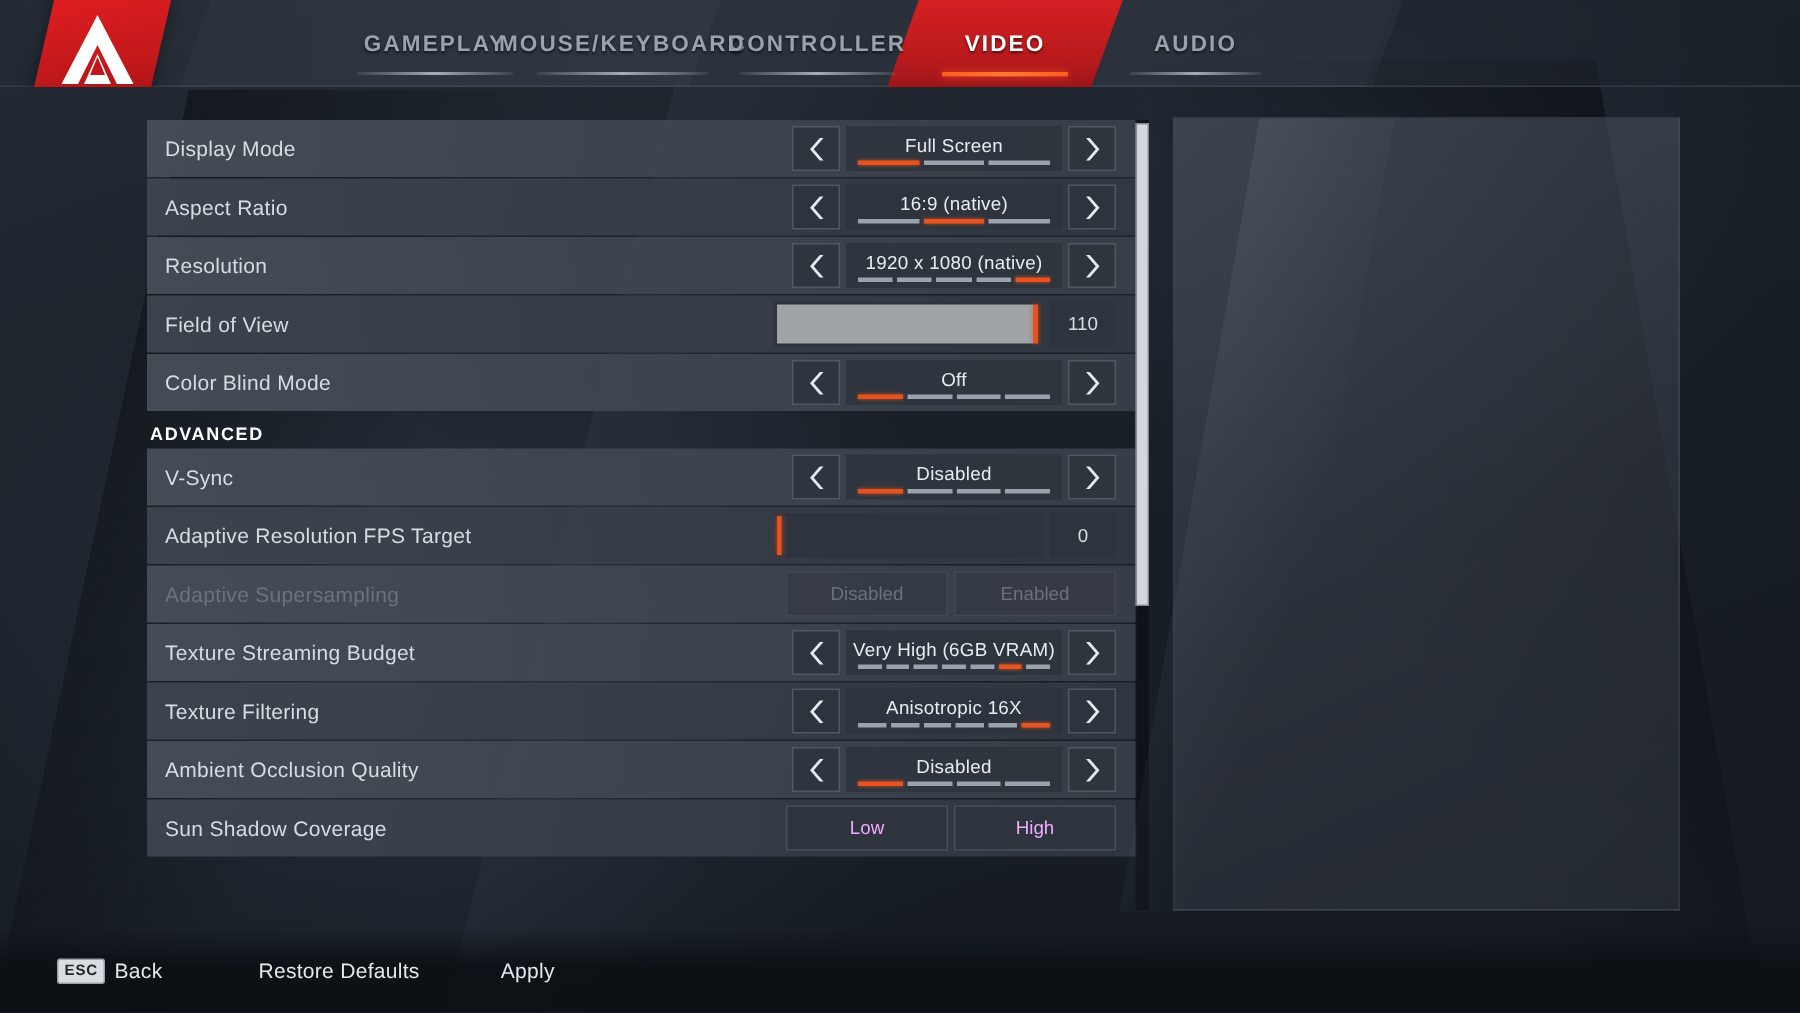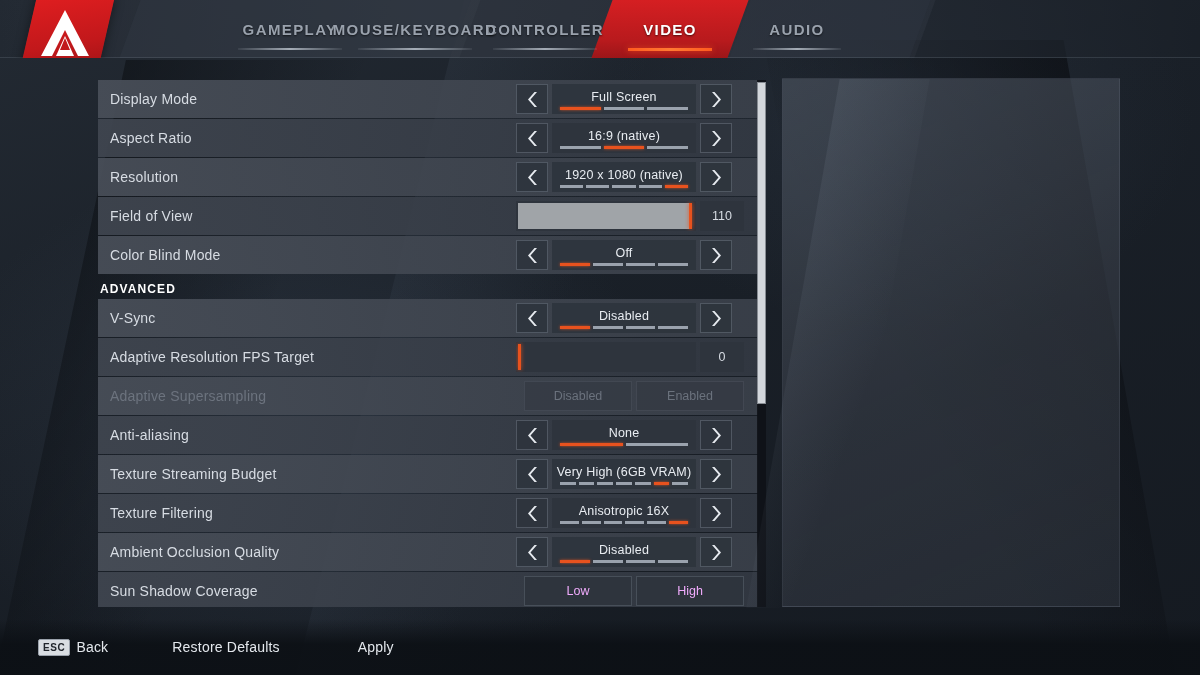--- a/index.html
+++ b/index.html
@@ -137,21 +137,21 @@
     padding-left: 2px; padding-bottom: 3px;
     color: #ffffff;
     font-size: 12px; font-weight: bold; letter-spacing: 1.1px;
   }
 
   
   .stepper {
     flex: 0 0 auto;
     display: flex; align-items: center;
     height: 30px;
-    margin-right: 26px;
+    margin-right: 14px;
   }
   .arrow-btn {
     width: 32px; height: 30px;
     display: flex; align-items: center; justify-content: center;
     background: rgba(46,52,61,0.92);
     border: 1px solid rgba(122,131,144,0.45);
     cursor: pointer;
   }
   .arrow-btn svg { display: block; }
   .value-box {
@@ -467,43 +467,20 @@
         </div>
       </div>
       <div class="row disabled">
         <div class="row-label">Adaptive Supersampling</div>
         <div class="row-spacer"></div>
         <div class="toggle-pair">
           <div class="toggle-btn">Disabled</div>
           <div class="toggle-btn">Enabled</div>
         </div>
       </div>
-      <div class="row alt">
-        <div class="row-label">Anti-aliasing</div>
-        <div class="row-spacer"></div>
-        <div class="stepper">
-          <div class="arrow-btn">
-            <svg width="13" height="17" viewBox="0 0 13 17">
-              <path d="M11 1 L4.5 8.5 L11 16 L8.5 16 L2 8.5 L8.5 1 Z" fill="#e6eaef"></path>
-            </svg>
-          </div>
-          <div class="value-box">
-            <div class="value-text">None</div>
-            <div class="segbar">
-              <div class="seg on"></div>
-              <div class="seg"></div>
-            </div>
-          </div>
-          <div class="arrow-btn">
-            <svg width="13" height="17" viewBox="0 0 13 17">
-              <path d="M2 1 L8.5 8.5 L2 16 L4.5 16 L11 8.5 L4.5 1 Z" fill="#e6eaef"></path>
-            </svg>
-          </div>
-        </div>
-      </div>
       <div class="row">
         <div class="row-label">Texture Streaming Budget</div>
         <div class="row-spacer"></div>
         <div class="stepper">
           <div class="arrow-btn">
             <svg width="13" height="17" viewBox="0 0 13 17">
               <path d="M11 1 L4.5 8.5 L11 16 L8.5 16 L2 8.5 L8.5 1 Z" fill="#e6eaef"></path>
             </svg>
           </div>
           <div class="value-box">
@@ -596,18 +573,18 @@
   </div>
 
   <div class="footer">
     <div class="footer-item" style="margin-left:38px;">
       <span class="esc-key">ESC</span>
       <span>Back</span>
     </div>
     <div class="footer-item" style="margin-left:64px;">
       <span>Restore Defaults</span>
     </div>
-    <div class="footer-item" style="margin-left:78px;">
+    <div class="footer-item" style="margin-left:54px;">
       <span>Apply</span>
     </div>
   </div>
 
 </div>
 
 </body></html>

